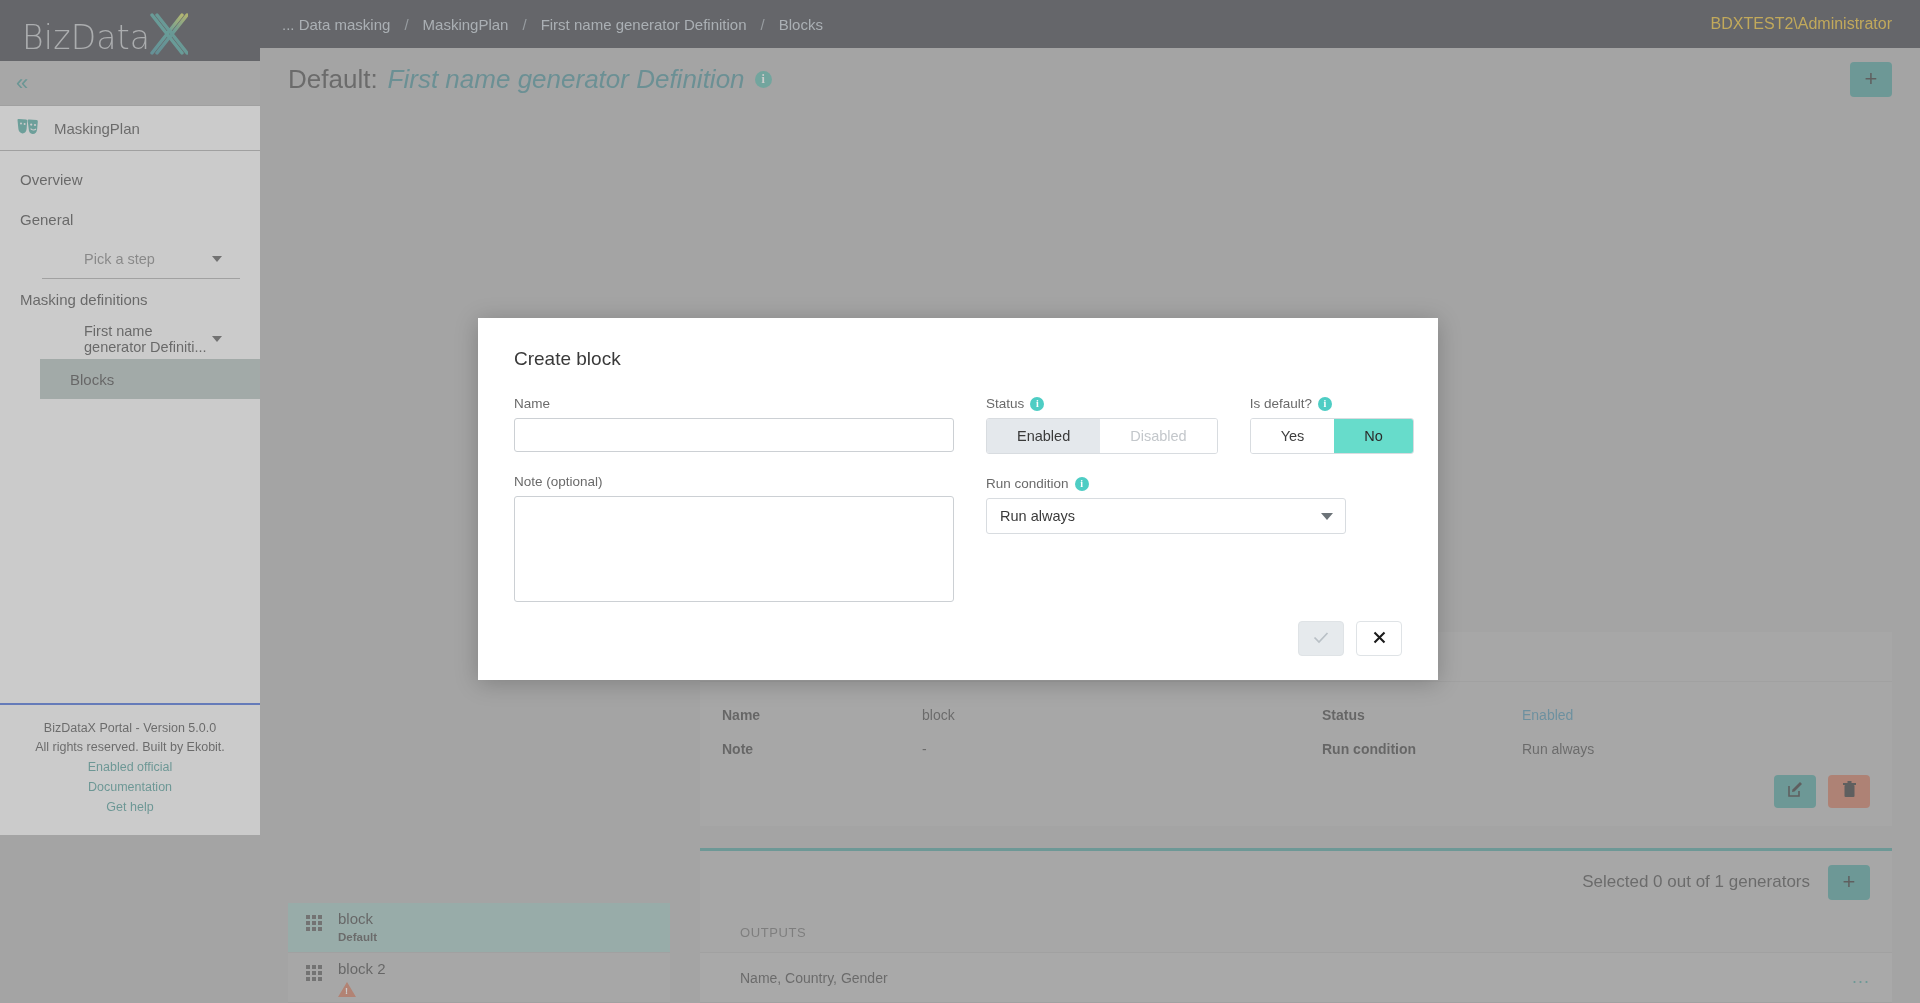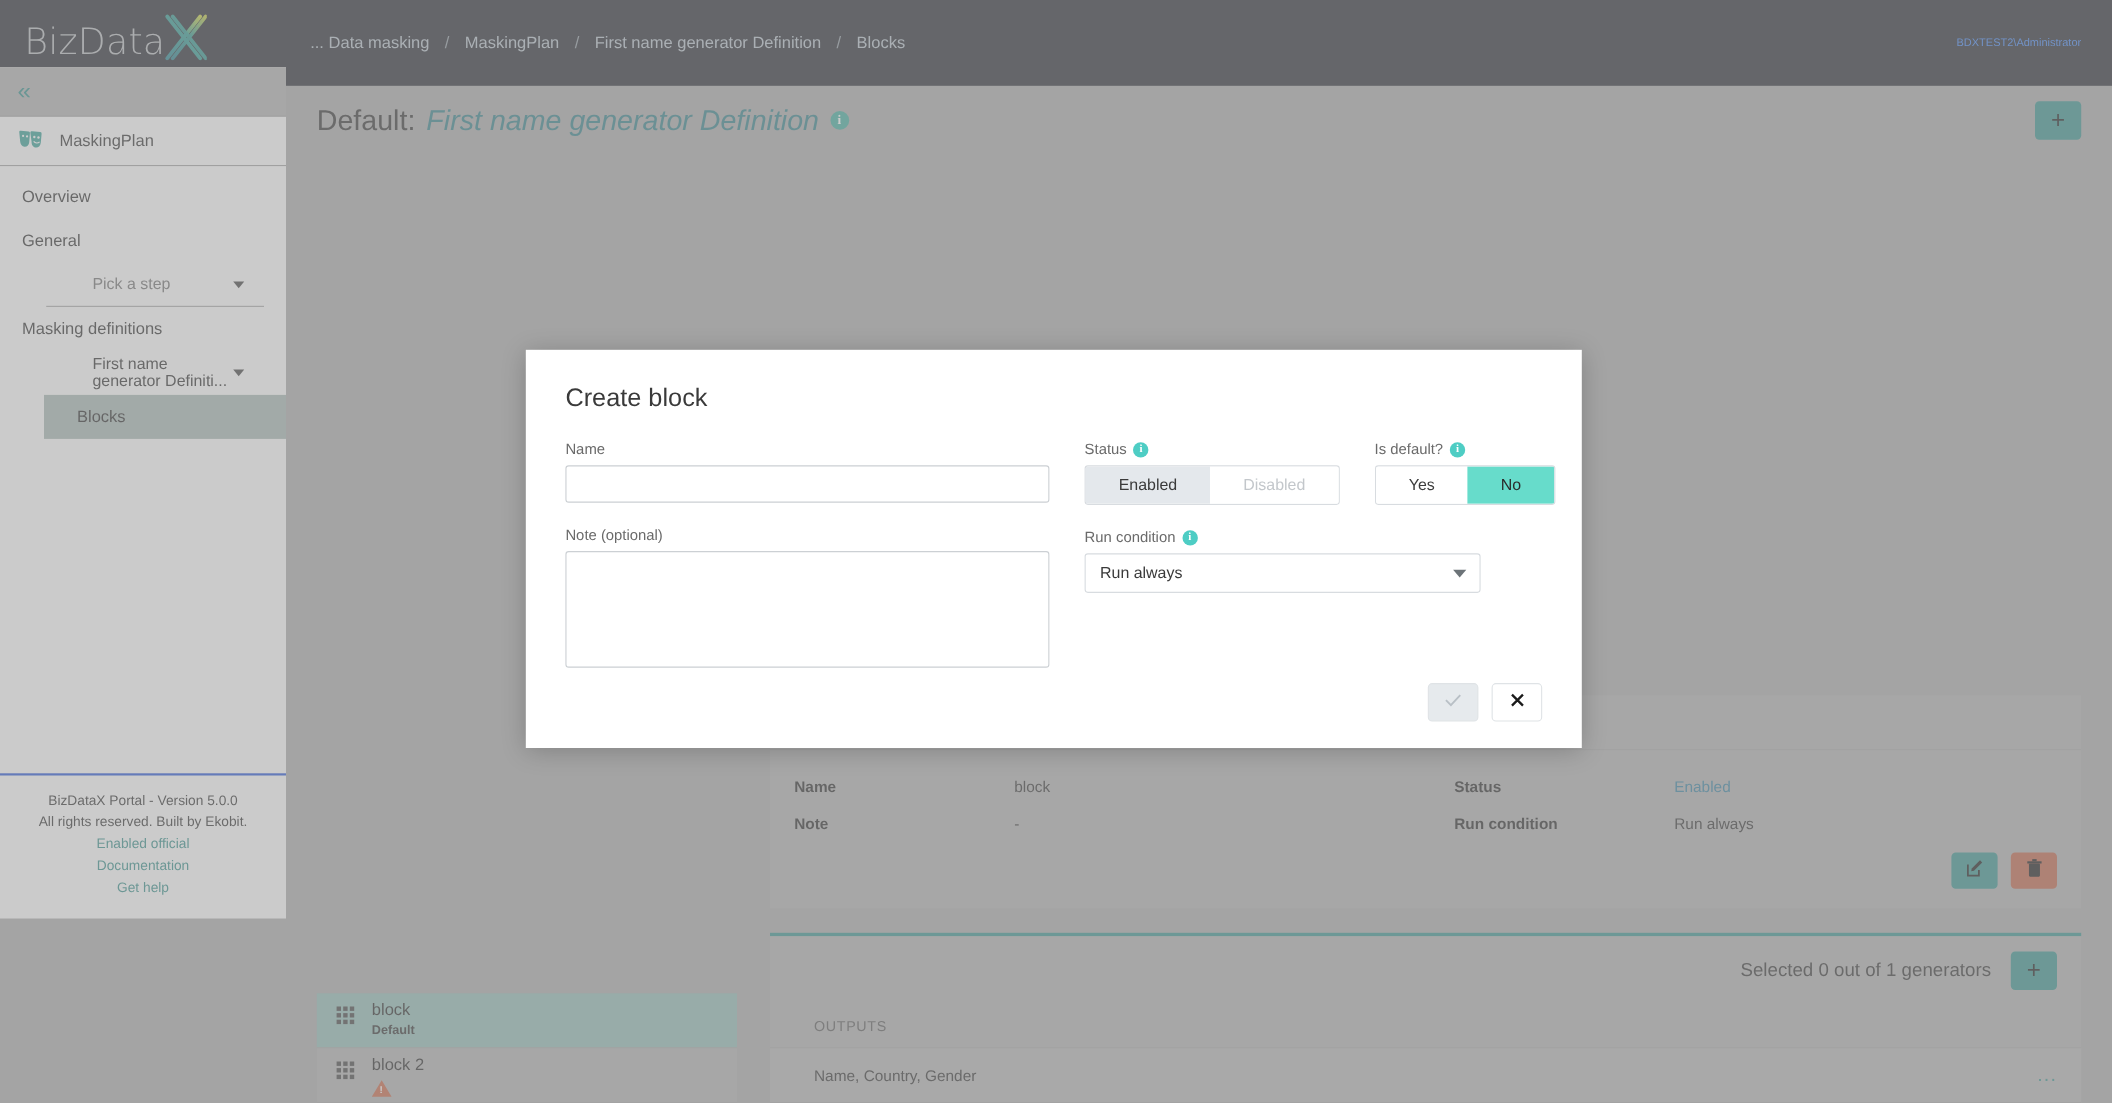--- a/index.html
+++ b/index.html
@@ -76,27 +76,27 @@
     font-size: 12.5px; color: #2b2b2b; line-height: 19px;
   }
   .sidebar-footer a {
     display: block; color: #2f8d88; text-decoration: none; font-size: 12.5px;
     line-height: 20px;
   }
 
   
   #main { flex: 1 1 auto; display: flex; flex-direction: column; position: relative; }
   .topbar {
-    height: 78px; background: #1d2028; display: flex; align-items: center;
+    height: 48px; background: #1d2028; display: flex; align-items: center;
     justify-content: space-between; padding: 0 28px 0 22px;
   }
   .crumbs { display: flex; align-items: center; gap: 14px; font-size: 15px; color: #b7c2cc; }
   .crumbs .sep { color: #8d97a0; }
   .crumbs span.crumb { cursor: pointer; }
-  .user { font-size: 10px; color: #3b82f6; text-align: center; }
+  .user { font-size: 16px; color: #eab308; text-align: center; }
 
   .page-head {
     height: 62px; display: flex; align-items: center; justify-content: space-between;
     padding: 0 28px 0 28px;
   }
   .page-title { font-size: 26px; color: #2b2b2b; font-weight: 400; display: flex; align-items: center; gap: 10px; }
   .page-title em { color: #2c7c86; font-style: italic; }
   .info-dot {
     width: 17px; height: 17px; border-radius: 50%; background: #3bab9b;
     color: #fff; font-size: 12px; font-weight: bold; font-family: "Liberation Serif", serif;
@@ -171,21 +171,21 @@
   }
   .dots { color: #2f8f8a; letter-spacing: 1px; font-size: 18px; cursor: pointer; }
 
   
   #overlay { position: absolute; inset: 0; background: rgba(160,160,160,0.55); z-index: 50; }
   #modal {
     position: absolute; left: 478px; top: 318px; width: 960px; height: 362px;
     background: #fff; z-index: 60; box-shadow: 0 3px 22px rgba(0,0,0,.22);
     padding: 30px 36px 0 36px;
   }
-  .modal-title { font-size: 23px; color: #3a3a3a; font-weight: 400; margin-bottom: 26px; }
+  .modal-title { font-size: 19px; color: #3a3a3a; font-weight: 400; margin-bottom: 26px; }
   .modal-body { display: flex; gap: 32px; }
   .col-left { width: 440px; }
   .col-right { flex: 1 1 auto; }
   .fld-label { font-size: 13.5px; color: #6a6a6a; margin-bottom: 7px; }
   .fld-label.with-i { display: flex; align-items: center; gap: 6px; }
   .txt-input {
     width: 440px; height: 34px; border: 1px solid #ccd0d4; border-radius: 3px;
     background: #fff; font-size: 14px; padding: 0 10px; color: #333;
     font-family: "Liberation Sans", sans-serif;
   }

